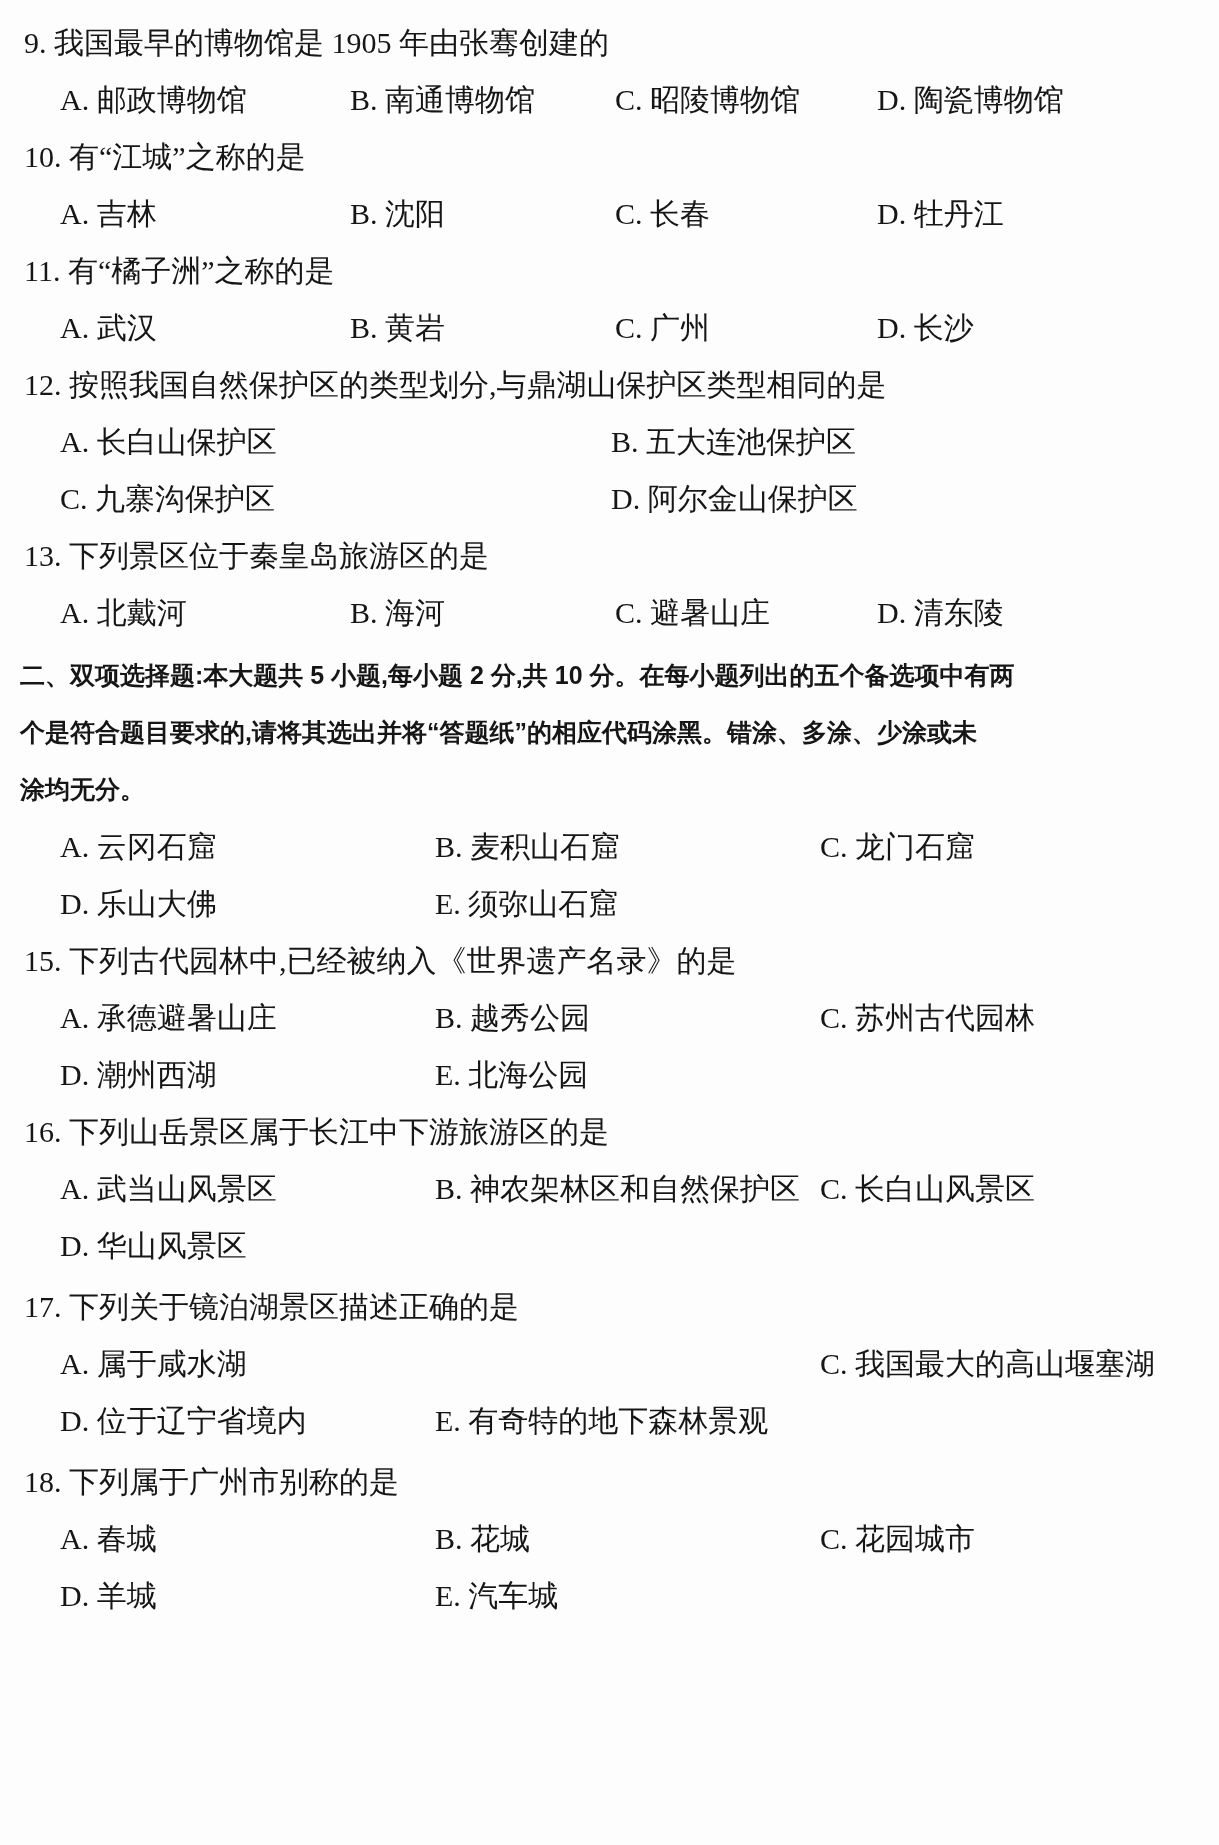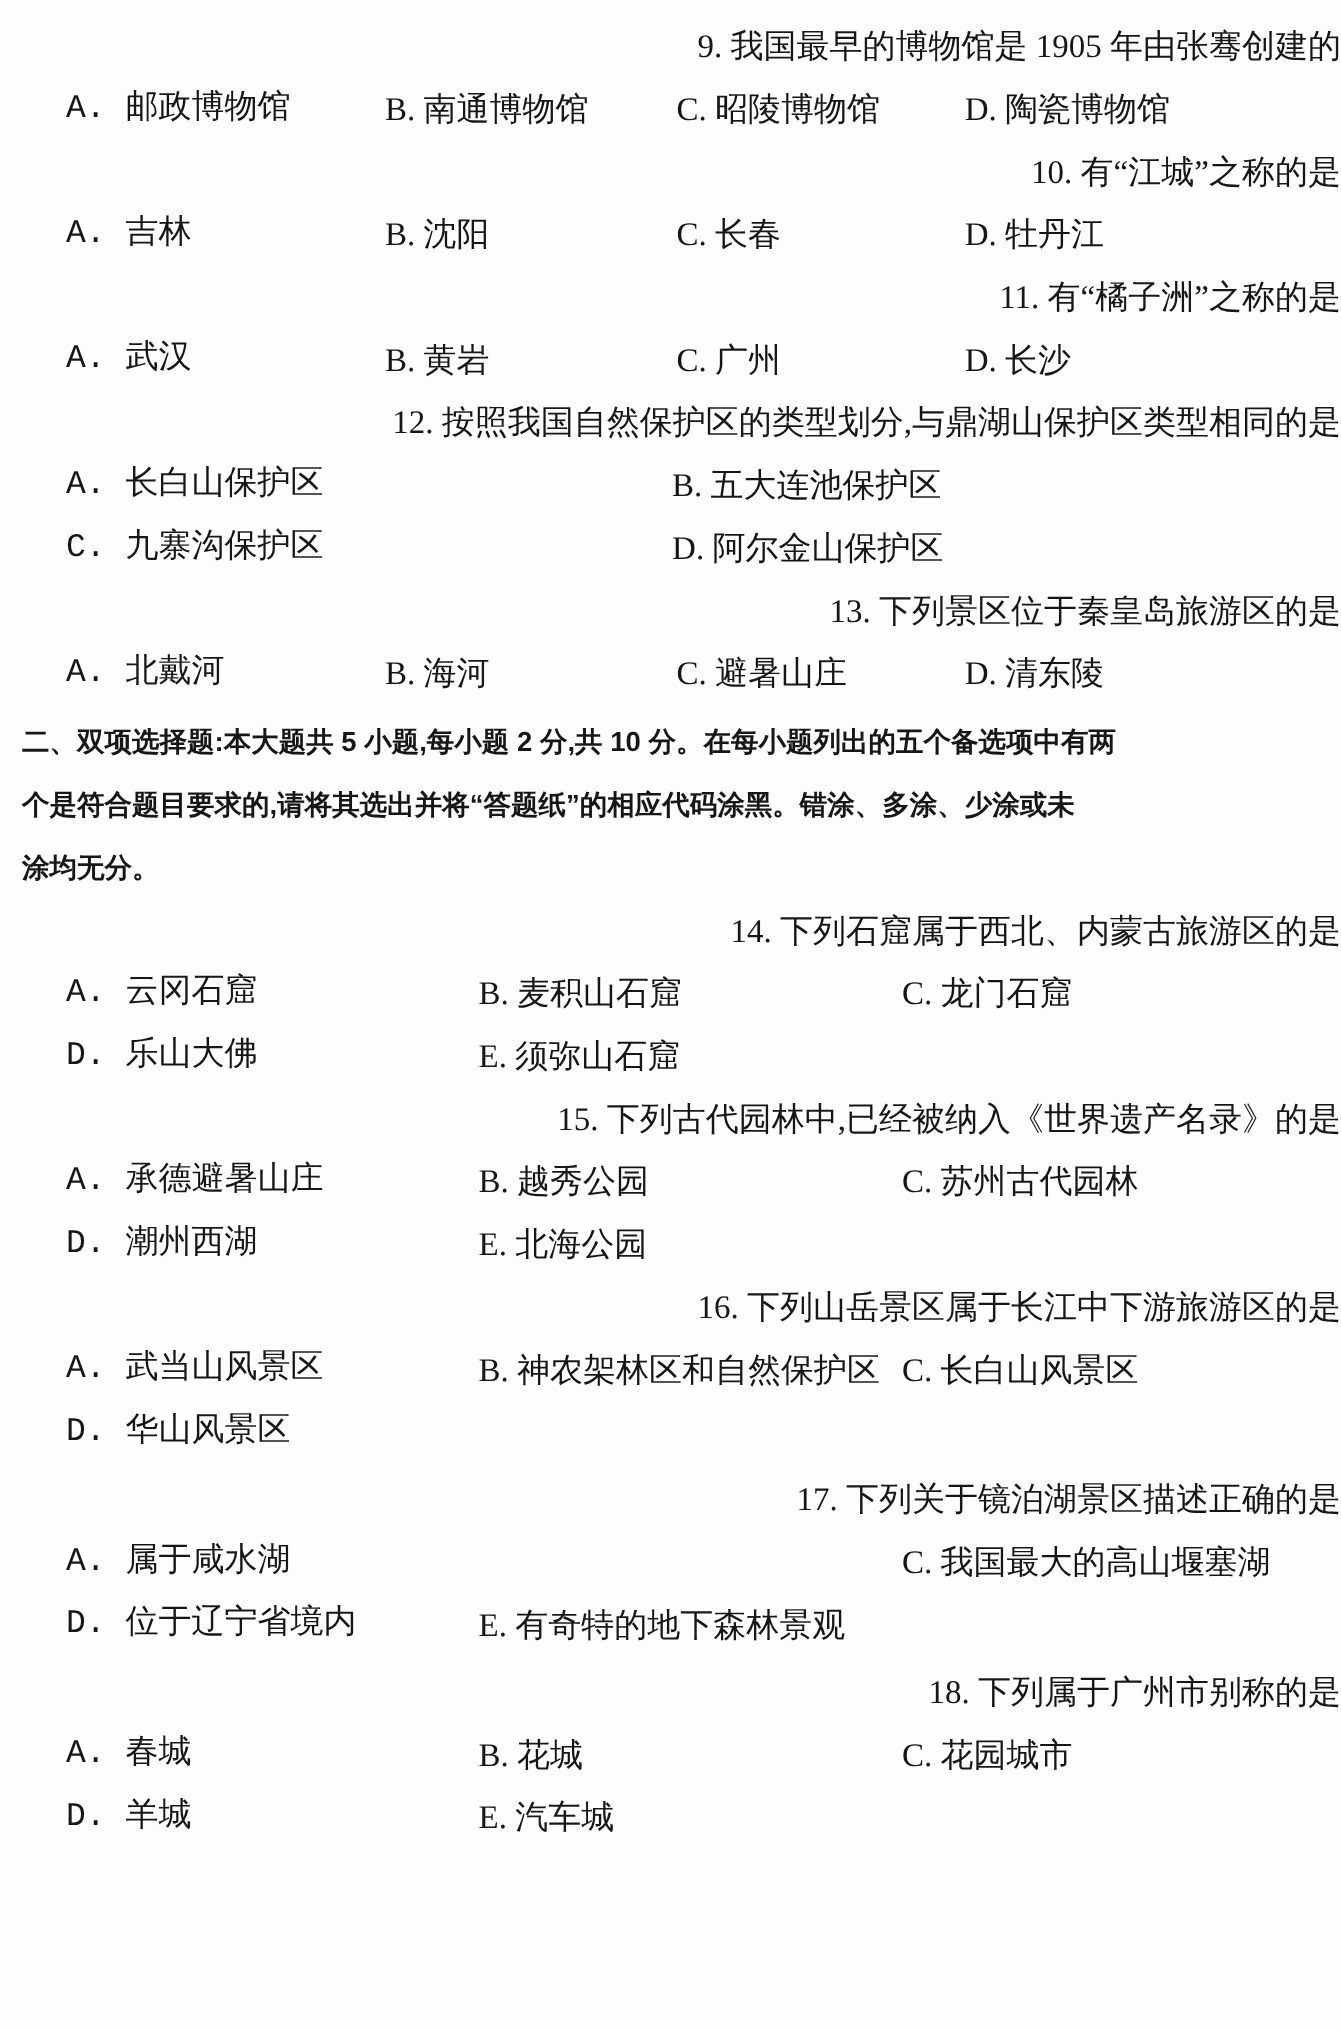--- a/index.html
+++ b/index.html
@@ -13,29 +13,29 @@
     font-family:"Liberation Serif","DejaVu Serif",serif;
     overflow:hidden;
   }
   .content { padding-top:14px; }
   .line {
     height:57px;
     line-height:57px;
     font-size:30px;
     white-space:nowrap;
   }
-  .stem { padding-left:24px;text-align:right; }
+  .stem { padding-left:24px; }
   .opt-row { position:relative; height:57px; }
   .opt {
     position:absolute; top:0;
     height:57px; line-height:57px;
     font-size:30px; white-space:nowrap;
   }
   
-  .ca  { left:60px;font-family:Liberation Mono, monospace;  }   
+  .ca  { left:60px;  }   
   .cb4 { left:350px; }   
   .cc4 { left:615px; }   
   .cd4 { left:877px; }   
   .cb2 { left:611px; }   
   .cb3 { left:435px; }   
   .cc3 { left:820px; }   
   .section-head {
     font-family:"Liberation Sans","DejaVu Sans",sans-serif;
     font-weight:bold;
     font-size:25px;
@@ -98,21 +98,20 @@
       <span class="opt ca">A. 北戴河</span>
       <span class="opt cb4">B. 海河</span>
       <span class="opt cc4">C. 避暑山庄</span>
       <span class="opt cd4">D. 清东陵</span>
     </div>
 
     <div class="line section-head mt6">二、双项选择题:本大题共 5 小题,每小题 2 分,共 10 分。在每小题列出的五个备选项中有两</div>
     <div class="line section-head section-cont">个是符合题目要求的,请将其选出并将“答题纸”的相应代码涂黑。错涂、多涂、少涂或未</div>
     <div class="line section-head section-cont">涂均无分。</div>
 
-    <div class="line stem">14. 下列石窟属于西北、内蒙古旅游区的是</div>
     <div class="opt-row">
       <span class="opt ca">A. 云冈石窟</span>
       <span class="opt cb3">B. 麦积山石窟</span>
       <span class="opt cc3">C. 龙门石窟</span>
     </div>
     <div class="opt-row">
       <span class="opt ca">D. 乐山大佛</span>
       <span class="opt cb3">E. 须弥山石窟</span>
     </div>
 

